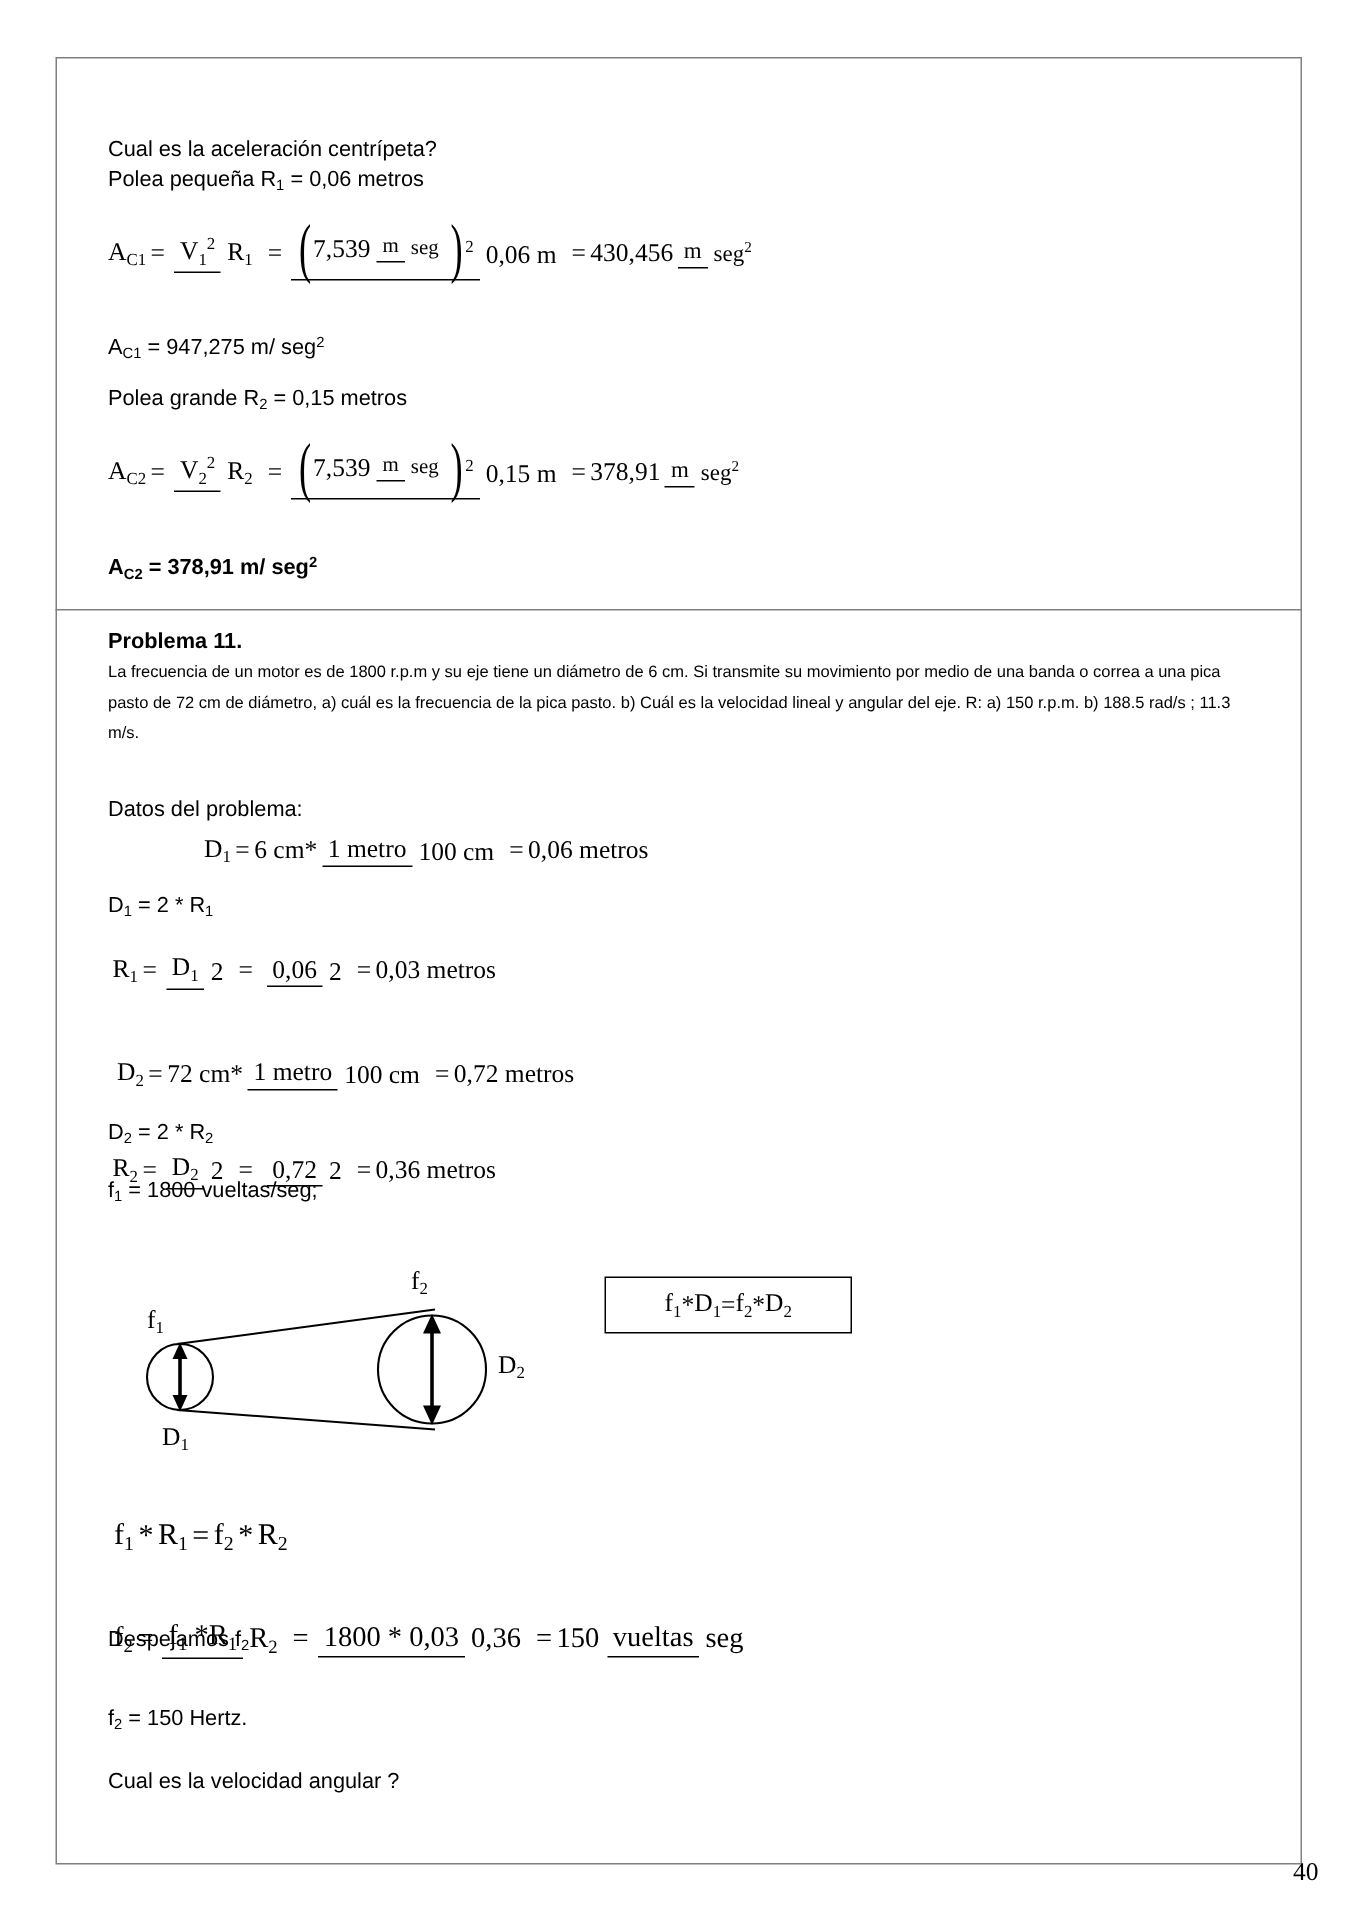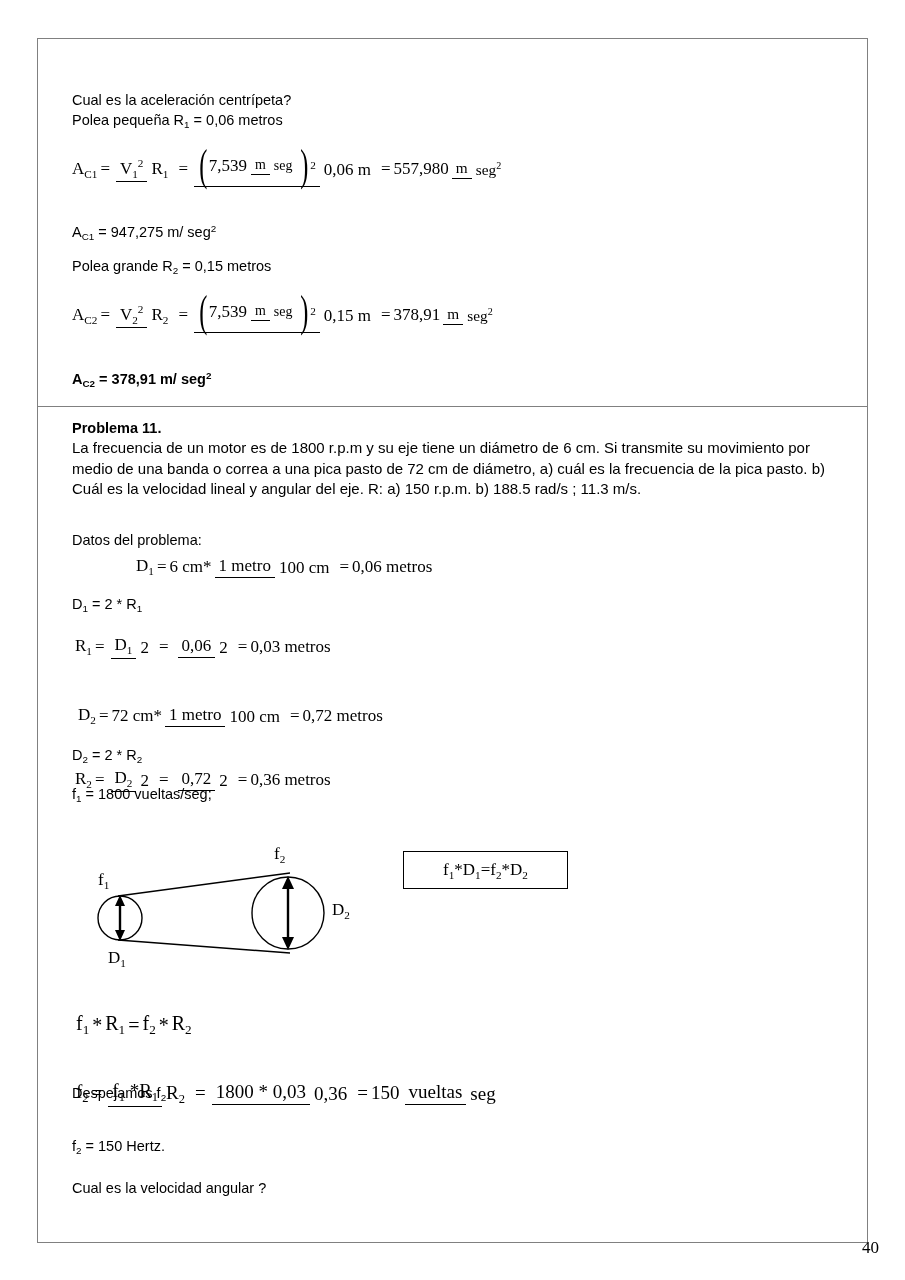--- a/index.html
+++ b/index.html
@@ -137,21 +137,21 @@
     bottom: 22px;
     font-family: "Liberation Serif", serif;
     font-size: 17px;
     color: #000;
   }
 
   
   .para {
     position: absolute;
     font-family: "Liberation Sans", sans-serif;
-    font-size: 15px;
+    font-size: 11px;
     line-height: 20.5px;
     color: #000;
   }
 </style>
 </head>
 <body>
 
 <div id="page-frame"></div>
 
 <div class="section-divider" style="left:37px; top:406px; width:831px;"></div>
@@ -181,21 +181,21 @@
           <span class="num">m</span>
           <span class="den">seg</span>
         </span>
         <span class="paren-r">)</span>
         <span class="msup">2</span>
       </span>
     </span>
     <span class="den">0,06 m</span>
   </span>
   <span class="op">=</span>
-  <span>557,980</span>
+  <span>430,456</span>
   <span class="frac" style="font-size:0.9em;">
     <span class="num">m</span>
     <span class="den"><span>seg</span><span class="msup">2</span></span>
   </span>
 </div>
 
 <div class="abs sans" style="left:72px; top:219px;">
   <span>A</span><sub>C1</sub><span> = 947,275 m/ seg</span><sup>2</sup>
 </div>
 

